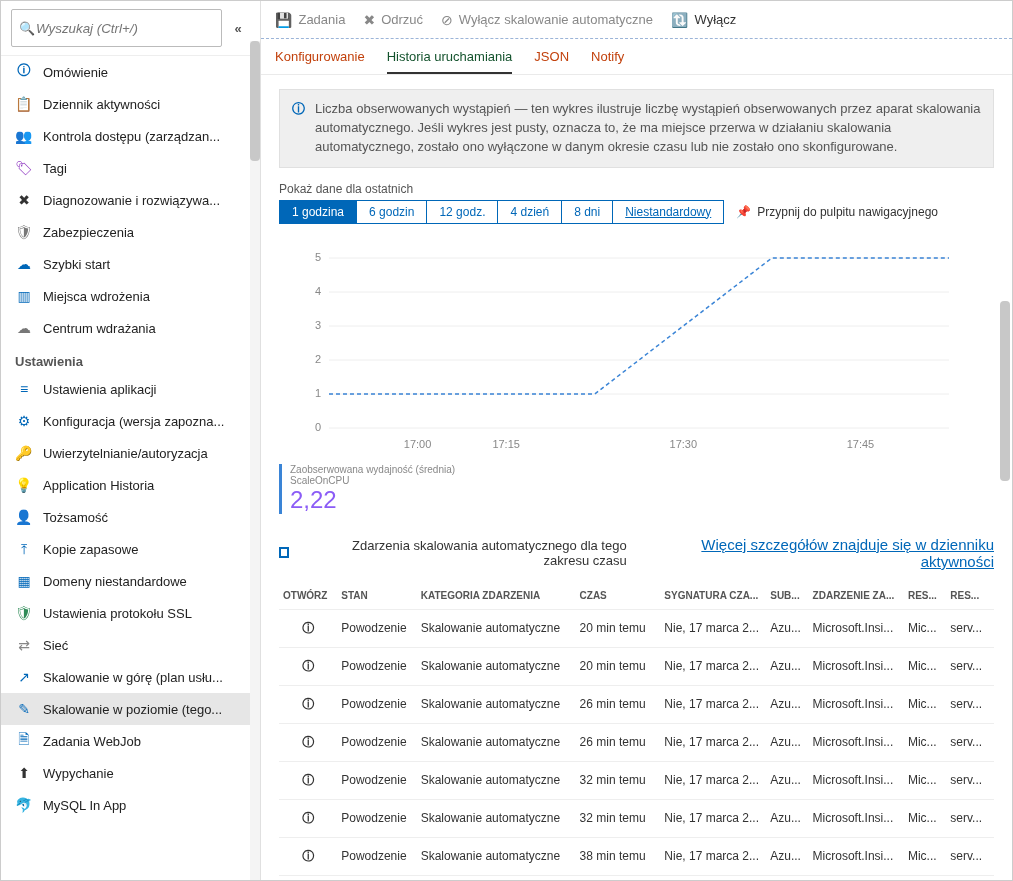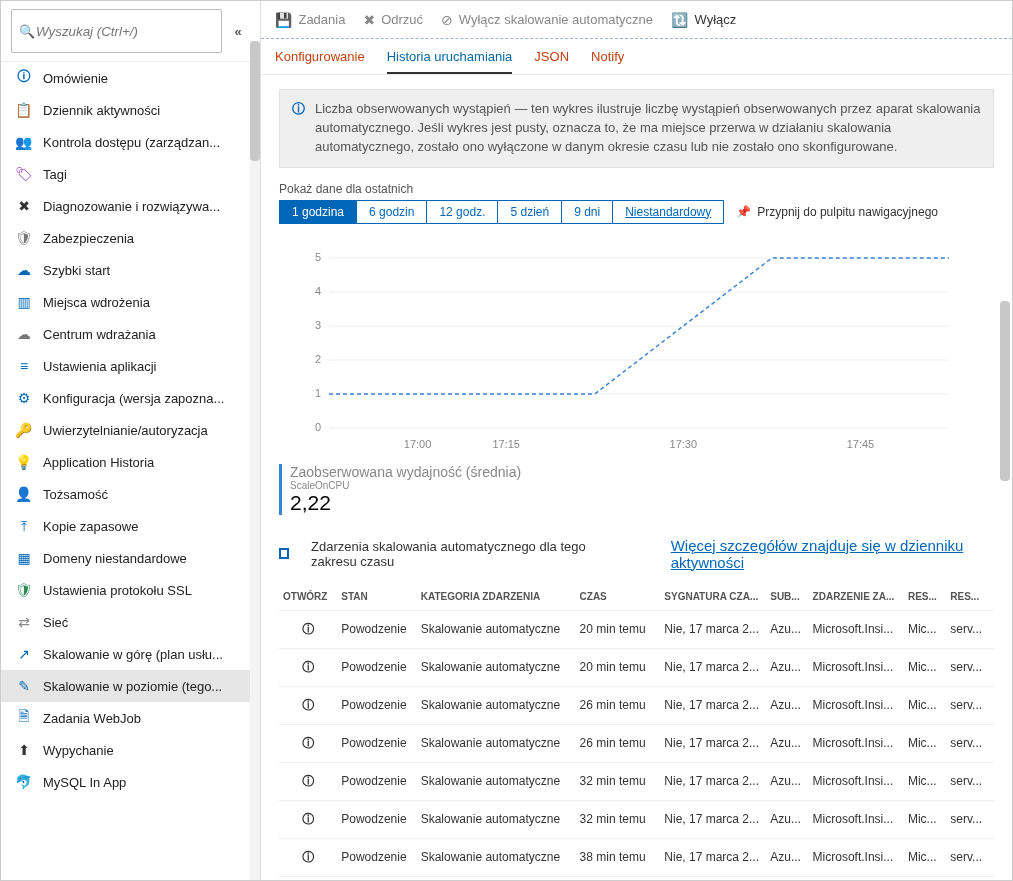--- a/index.html
+++ b/index.html
@@ -1,61 +1,61 @@
 <!DOCTYPE html>
 <html><head>
 <meta charset="utf-8">
 <style>
   * { box-sizing: border-box; margin: 0; padding: 0; font-family: "Segoe UI", Arial, sans-serif; }
   body { width: 1013px; height: 881px; background: #fff; display: flex; font-size: 13px; color: #222; overflow: hidden; border:1px solid #ccc;}
   
   .sidebar { width: 260px; border-right: 1px solid #e0e0e0; display: flex; flex-direction: column; background:#fff; position:relative;}
   .sidebar .search-wrap { display:flex; align-items:center; padding: 8px 10px; border-bottom:1px solid #eee;}
   .sidebar .search-wrap input {
-    flex:1; height:44px; padding:2px 6px 2px 24px; font-style:italic; color:#888; border:1px solid #bbb; border-radius:2px;
+    flex:1; height:38px; padding:2px 6px 2px 24px; font-style:italic; color:#888; border:1px solid #bbb; border-radius:2px;
     background: #fff;
   }
   .sidebar .search-wrap .mag { position:absolute; left:18px; color:#888; font-size:13px;}
   .sidebar .collapse { width:24px; text-align:center; font-weight:bold; color:#555; margin-left:4px; cursor:pointer;}
   .nav-scroll { overflow-y:auto; flex:1;}
   .nav-group-label { padding: 10px 14px 4px; color:#555; font-weight:600; font-size:13px;}
   .nav-item { display:flex; align-items:center; gap:10px; padding:6px 14px; height:32px; cursor:pointer; color:#222;}
   .nav-item.selected { background:#e6e6e6;}
   .nav-icon { width:18px; height:18px; display:inline-flex; align-items:center; justify-content:center; font-size:14px;}
   .nav-label { white-space:nowrap; overflow:hidden; text-overflow:ellipsis; flex:1;}
   .sidebar-scroll-track { position:absolute; right:0; top:40px; bottom:0; width:10px; background:#f4f4f4;}
   .sidebar-scroll-thumb { position:absolute; right:0; top:40px; width:10px; height:120px; background:#c8c8c8; border-radius:4px;}
   
   .main { flex:1; display:flex; flex-direction:column; overflow:hidden; position:relative;}
   .toolbar { display:flex; align-items:center; gap:18px; padding:6px 14px; border-bottom:1px dashed #9bb4d8; height:38px;}
   .tb-btn { display:flex; align-items:center; gap:6px; color:#888; cursor:default;}
   .tb-btn.enabled { color:#333; cursor:pointer;}
   .tb-icon { font-size:14px;}
   .tabs { display:flex; gap:22px; padding:6px 14px 0; border-bottom:1px solid #eaeaea; align-items:flex-end;}
   .tab { padding:4px 0 8px; color:#c2410c; cursor:pointer; border-bottom:2px solid transparent;}
-  .tab.active { color:#0369a1; border-bottom:2px solid #333;}
+  .tab.active { color:#14532d; border-bottom:2px solid #333;}
   .content { flex:1; overflow-y:auto; padding:14px 18px;}
   .info-box { display:flex; gap:10px; background:#efefef; border:1px solid #e0e0e0; padding:10px 12px; color:#555; line-height:1.45;}
   .info-box .i-icon { color:#0067b8; font-weight:bold;}
   .range-label { margin-top:14px; color:#555; font-size:12px;}
   .range-row { display:flex; align-items:center; gap:12px; margin-top:4px;}
   .range-group { display:flex; border:1px solid #0067b8; border-radius:0;}
   .range-btn { padding:4px 12px; font-size:12px; color:#0067b8; background:#fff; border-right:1px solid #0067b8; cursor:pointer;}
   .range-btn:last-child { border-right:none;text-decoration:underline;}
   .range-btn.active { background:#0067b8; color:#fff;}
   .pin { display:flex; align-items:center; gap:6px; color:#333; font-size:12px; cursor:pointer;}
   
   .chart-box { margin-top:24px; height:210px; position:relative;}
   svg.chart { width:680px; height:210px;}
   .metrics { display:flex; gap:18px; margin-top:6px;}
   .metric { border-left:3px solid #3a84d6; padding-left:8px; max-width:260px;}
-  .metric .m-title { font-size:14px; color:#888; white-space:nowrap; overflow:hidden; text-overflow:ellipsis;}
+  .metric .m-title { font-size:10px; color:#888; white-space:nowrap; overflow:hidden; text-overflow:ellipsis;}
   .metric .m-sub  { font-size:10px; color:#888;}
-  .metric .m-val  { font-size:21px; color:#000000;}
-  .events-header { display:flex; align-items:center; gap:22px; margin-top:22px;}
+  .metric .m-val  { font-size:24px; color:#8b5cf6;}
+  .events-header { display:flex; align-items:center; gap:22px; margin-top:22px;text-align:right;}
   .evt-sq { width:11px; height:11px; border:2px solid #0067b8; background:#fff; display:inline-block;}
   .evt-title { font-size:13px; color:#333;}
   .evt-link { color:#0067b8; font-size:15px;}
   .table { width:100%; border-collapse:collapse; margin-top:14px; table-layout:fixed;}
   .table th { text-align:left; font-size:10px; color:#555; font-weight:600; padding:6px 4px 8px; text-transform:uppercase; white-space:nowrap; overflow:hidden; text-overflow:ellipsis;}
   .table td { padding:10px 4px; font-size:12px; color:#333; border-top:1px solid #eee; white-space:nowrap; overflow:hidden; text-overflow:ellipsis;}
   .row-i { color:#0067b8; font-weight:bold; text-align:center;}
   .main-scroll-thumb { position:absolute; right:2px; top:300px; width:10px; height:180px; background:#c8c8c8; border-radius:4px;}
 </style>
 </head>
@@ -97,20 +97,21 @@
         <span class="nav-label">Szybki start</span>
       </div>
       <div class="nav-item">
         <span class="nav-icon" style="color: rgb(0, 103, 184);">▥</span>
         <span class="nav-label">Miejsca wdrożenia</span>
       </div>
       <div class="nav-item">
         <span class="nav-icon" style="color: rgb(119, 119, 119);">☁</span>
         <span class="nav-label">Centrum wdrażania</span>
       </div>
+      <div class="nav-group-label">Ustawienia</div>
       <div class="nav-item">
         <span class="nav-icon" style="color: rgb(0, 103, 184);">≡</span>
         <span class="nav-label">Ustawienia aplikacji</span>
       </div>
       <div class="nav-item">
         <span class="nav-icon" style="color: rgb(0, 103, 184);">⚙</span>
         <span class="nav-label">Konfiguracja (wersja zapozna...</span>
       </div>
       <div class="nav-item">
         <span class="nav-icon" style="color: rgb(217, 164, 0);">🔑</span>
@@ -197,22 +198,22 @@
     <div class="info-box">
       <span class="i-icon">ⓘ</span>
       <span>Liczba obserwowanych wystąpień — ten wykres ilustruje liczbę wystąpień obserwowanych przez aparat skalowania automatycznego. Jeśli wykres jest pusty, oznacza to, że ma miejsce przerwa w działaniu skalowania automatycznego, zostało ono wyłączone w danym okresie czasu lub nie zostało ono skonfigurowane.</span>
     </div>
     <div class="range-label">Pokaż dane dla ostatnich</div>
     <div class="range-row">
       <div class="range-group" id="range-group">
           <div class="range-btn active">1 godzina</div>
           <div class="range-btn">6 godzin</div>
           <div class="range-btn">12 godz.</div>
-          <div class="range-btn">5 dzień</div>
-          <div class="range-btn">9 dni</div>
+          <div class="range-btn">4 dzień</div>
+          <div class="range-btn">8 dni</div>
           <div class="range-btn">Niestandardowy</div>
         </div>
       <div class="pin">
         <span>📌</span>
         <span>Przypnij do pulpitu nawigacyjnego</span>
       </div>
     </div>
 
     <div class="chart-box">
       <svg class="chart" id="chart-svg">

